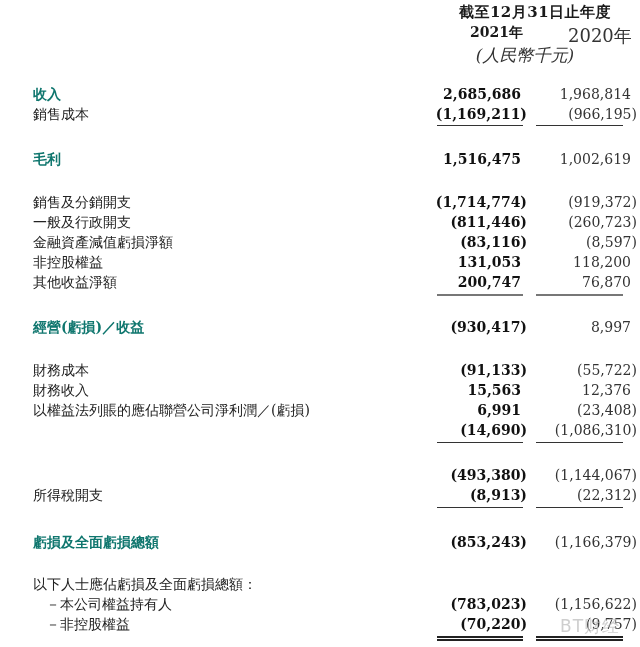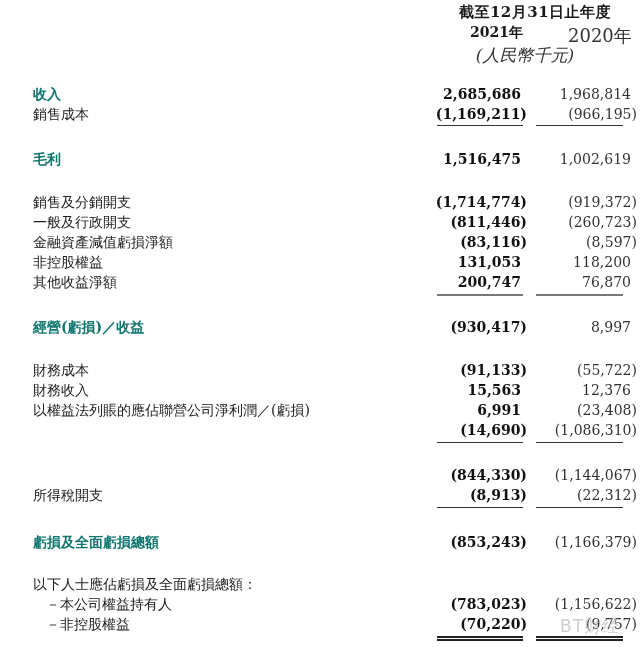--- a/index.html
+++ b/index.html
@@ -109,21 +109,21 @@
   <span class="v2">(23,408)</span>
 </div>
 <div class="row" style="top:420px">
   <span class="v1">(14,690)</span>
   <span class="v2">(1,086,310)</span>
 </div>
 <div class="rule c1" style="top:442px"></div>
 <div class="rule c2" style="top:442px"></div>
 
 <div class="row" style="top:465px">
-  <span class="v1">(844,330)</span>
+  <span class="v1">(493,380)</span>
   <span class="v2">(1,144,067)</span>
 </div>
 <div class="row" style="top:485px">
   <span class="label">所得稅開支</span>
   <span class="v1">(8,913)</span>
   <span class="v2">(22,312)</span>
 </div>
 <div class="rule c1" style="top:507px"></div>
 <div class="rule c2" style="top:507px"></div>
 

